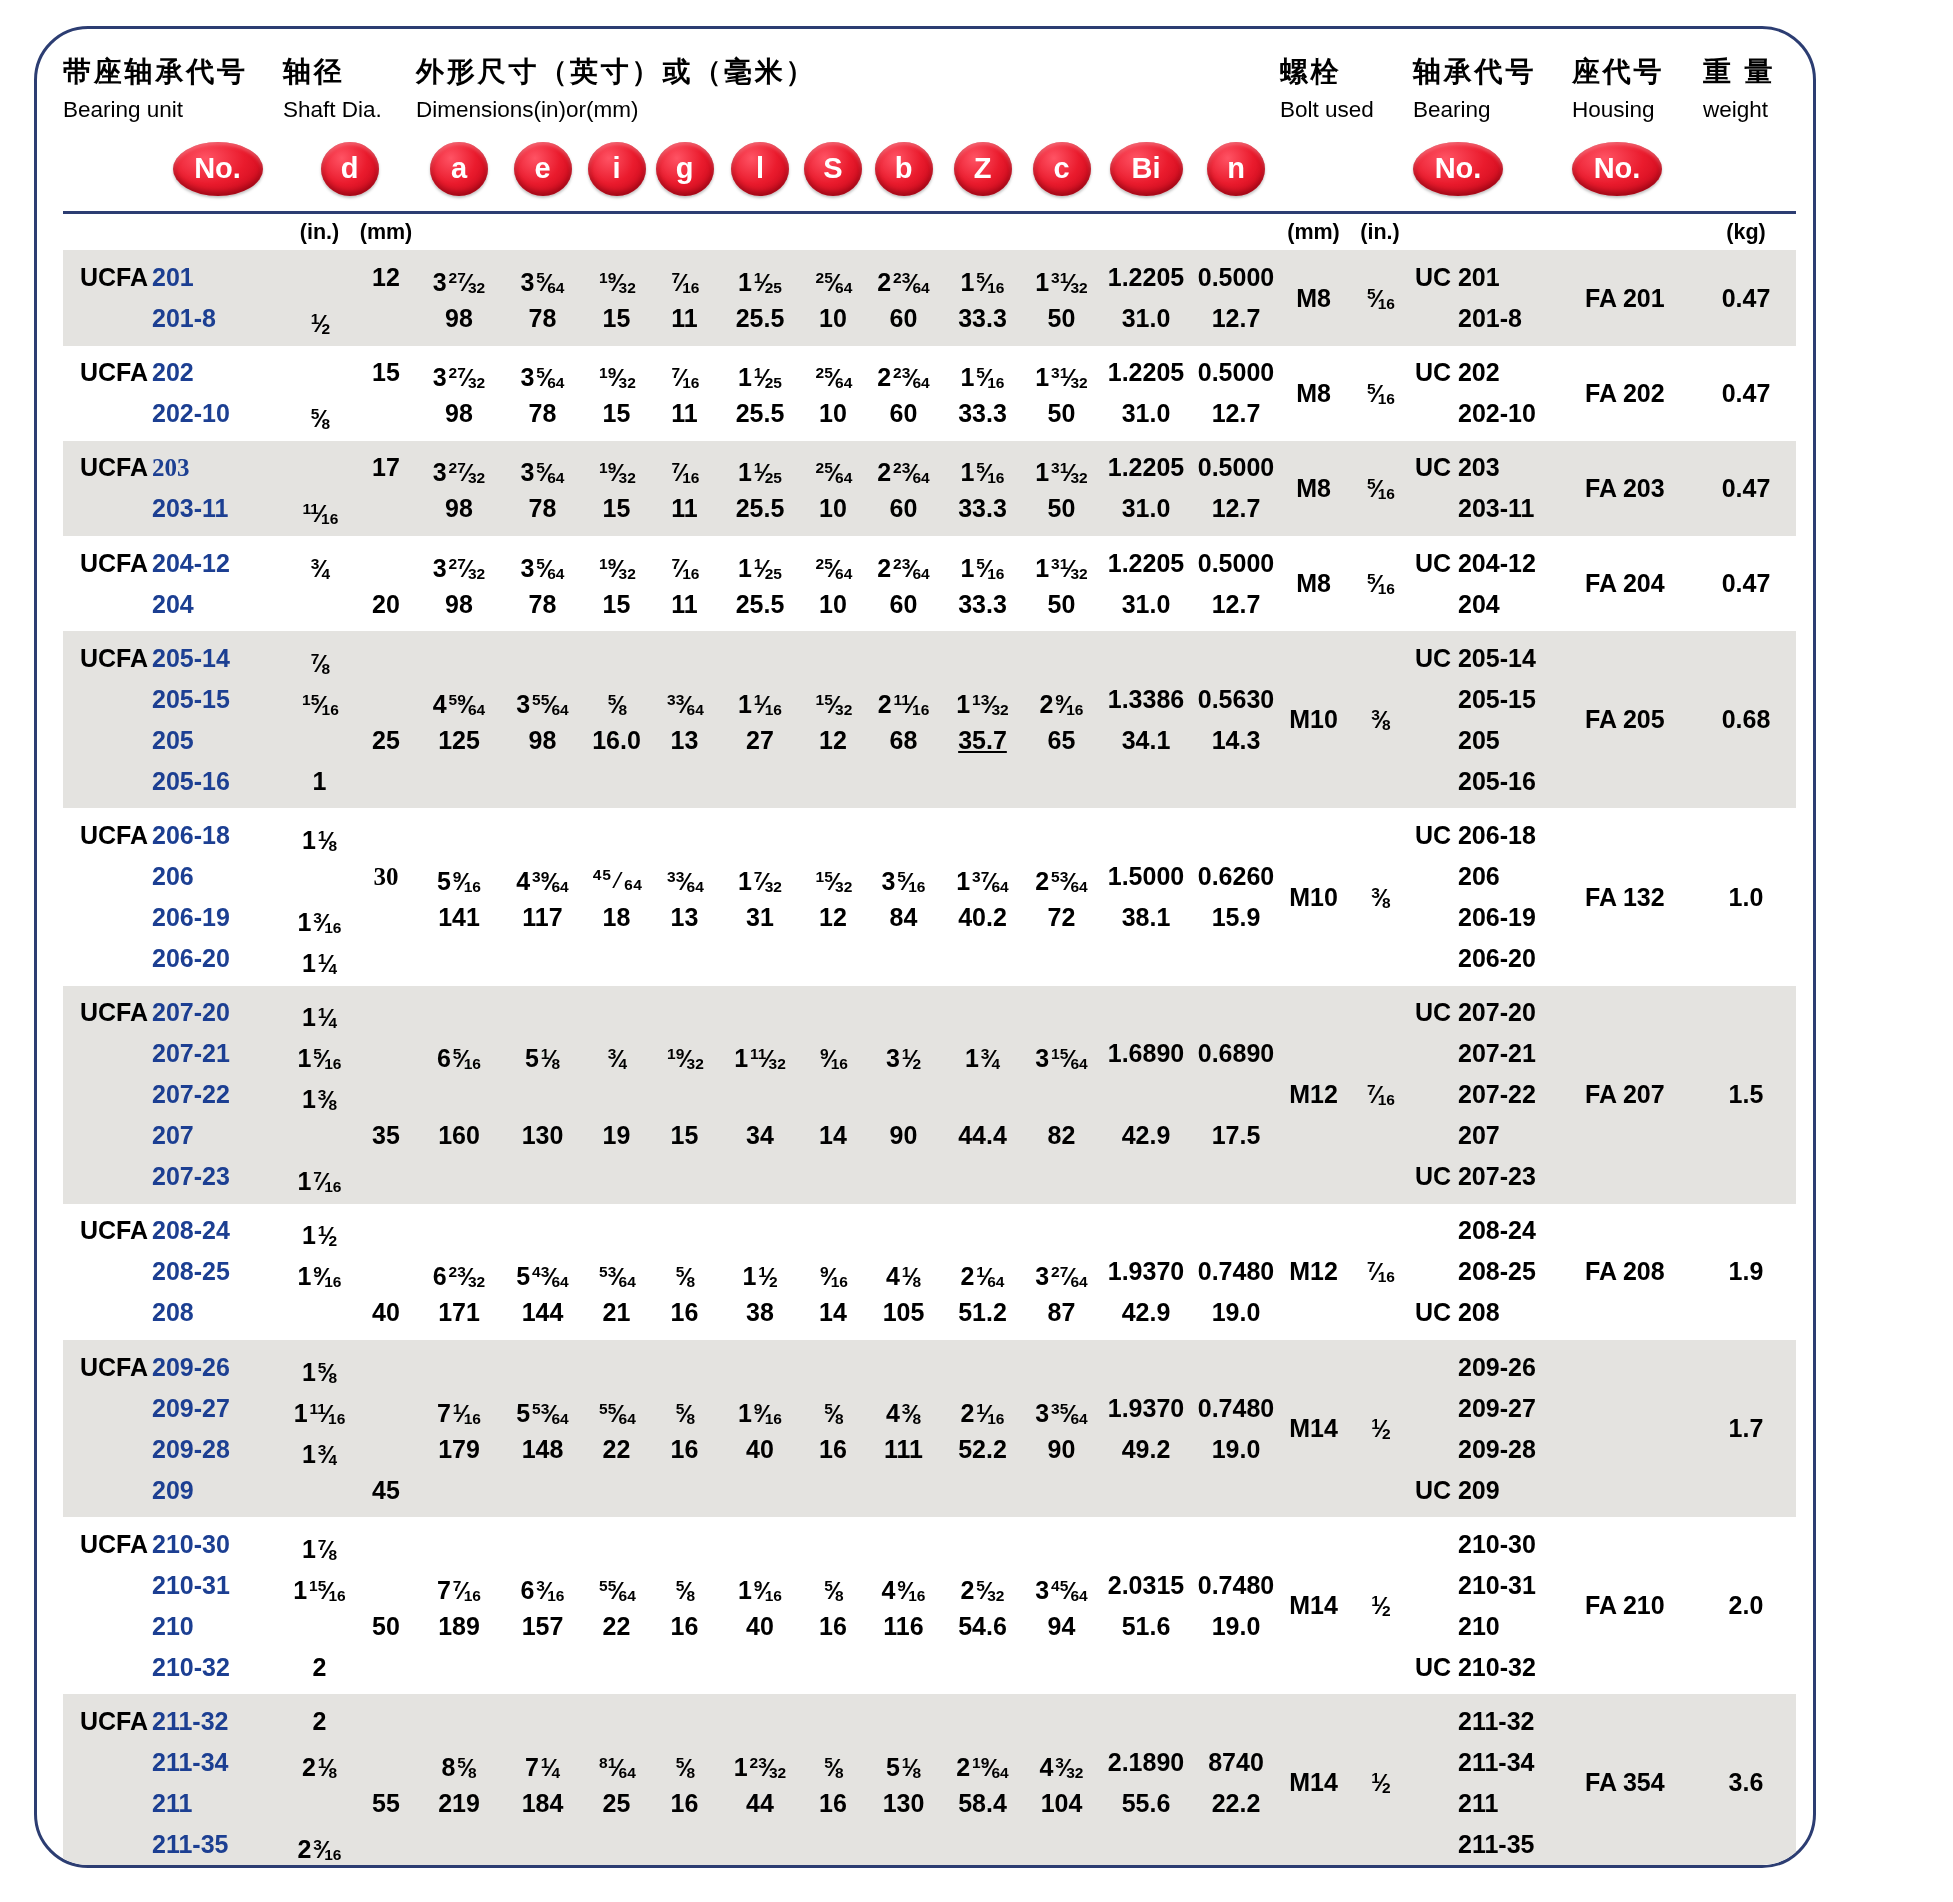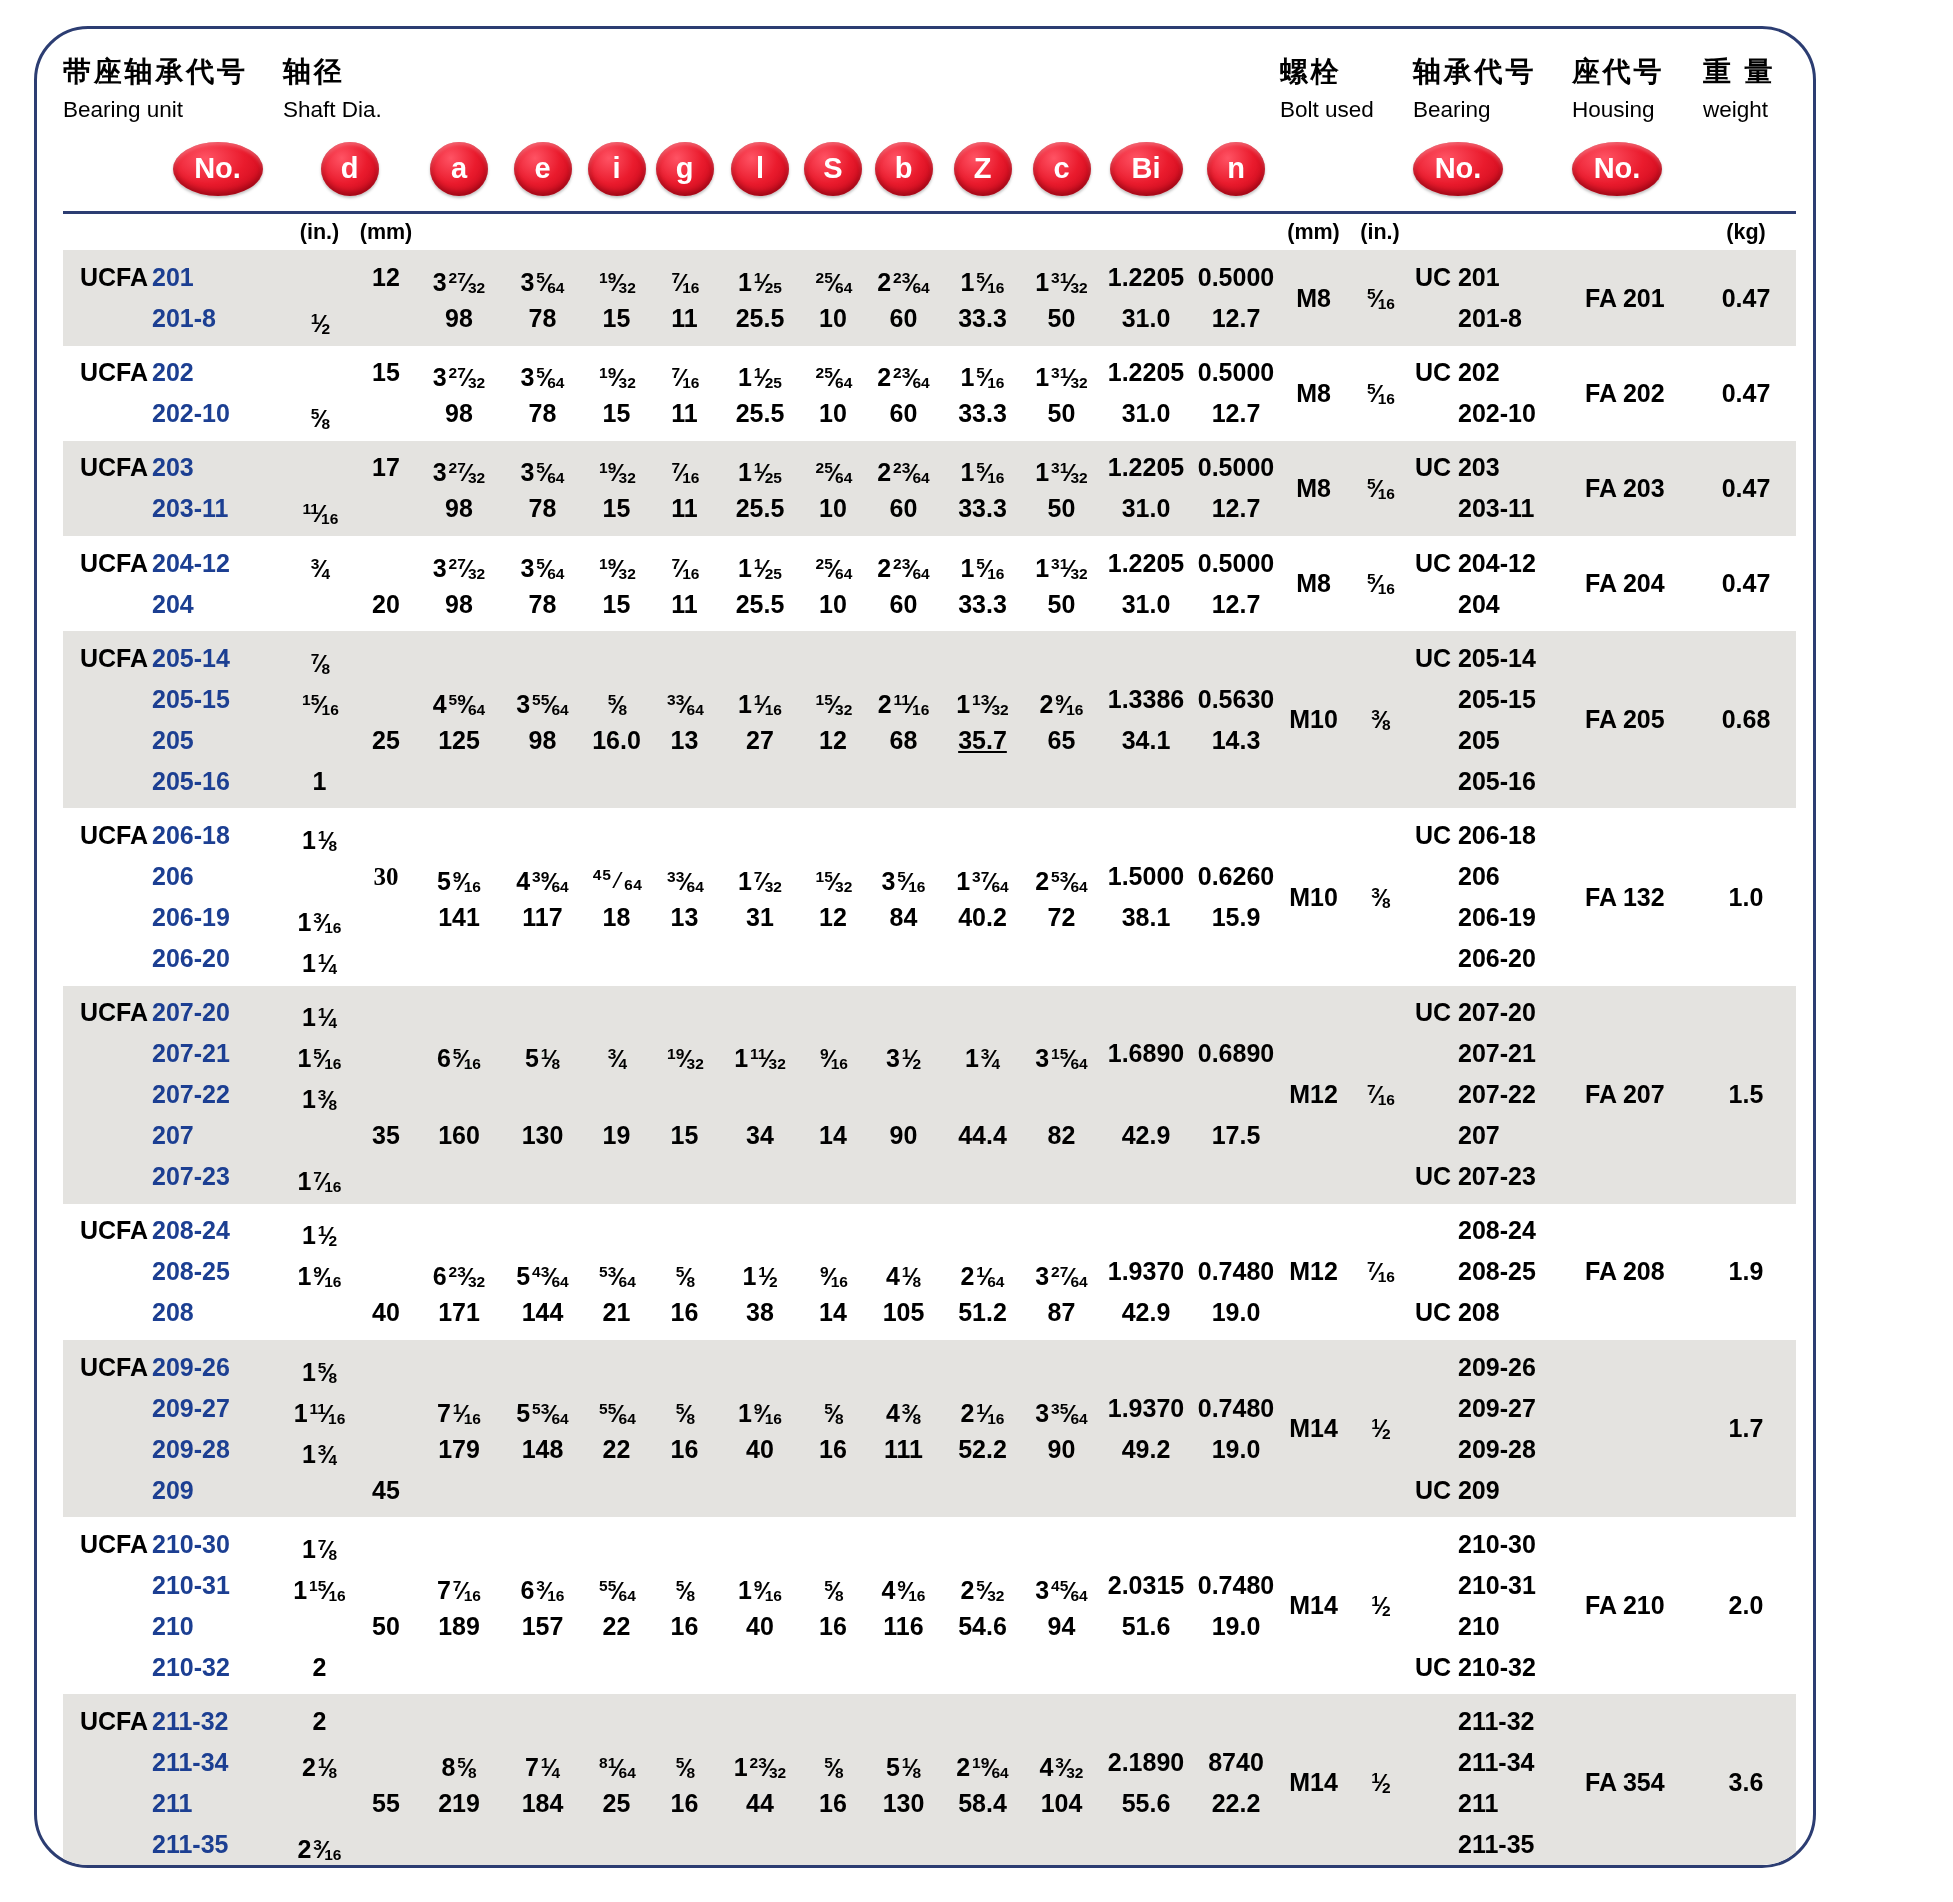--- a/index.html
+++ b/index.html
@@ -42,20 +42,24 @@
 
   <div class="grid">
     <div class="hcol" style="grid-column:1 / span 2">
       <div class="zh">带座轴承代号</div>
       <div class="en">Bearing unit</div>
     </div>
     <div class="hcol" style="grid-column:3 / span 2">
       <div class="zh">轴径</div>
       <div class="en">Shaft Dia.</div>
     </div>
+    <div class="hcol" style="grid-column:5 / span 11">
+      <div class="zh">外形尺寸（英寸）或（毫米）</div>
+      <div class="en">Dimensions(in)or(mm)</div>
+    </div>
     <div class="hcol" style="grid-column:16 / span 2">
       <div class="zh">螺栓</div>
       <div class="en">Bolt used</div>
     </div>
     <div class="hcol" style="grid-column:18">
       <div class="zh">轴承代号</div>
       <div class="en">Bearing</div>
     </div>
     <div class="hcol" style="grid-column:19">
       <div class="zh">座代号</div>
@@ -195,21 +199,21 @@
         <div class="cell bearing indent" style="grid-area: 2 / 18;">202-10</div>
         <div class="vctr" style="grid-area: 1 / 16 / -1;">M8</div>
         <div class="vctr" style="grid-area: 1 / 17 / -1;">
           <span class="fr"><sup>5</sup><span class="sl">⁄</span><sub>16</sub></span>
         </div>
         <div class="vctr housing" style="grid-area: 1 / 19 / -1;">FA 202</div>
         <div class="vctr" style="grid-area: 1 / 20 / -1;">0.47</div>
       </div>
       <div class="grid group shade" style="grid-template-rows: repeat(2, 41px);">
         <div class="cell ucfa" style="grid-area: 1 / 1;">UCFA</div>
-        <div class="cell no" style="grid-area: 1 / 2;">203</div>
+        <div class="cell no" style="grid-area: 1 / 2; font-family: Liberation Serif, serif;">203</div>
         <div class="cell ctr" style="grid-area: 1 / 4;">17</div>
         <div class="cell ctr" style="grid-area: 1 / 5;"><span>3</span><span class="fr"><sup>27</sup><span class="sl">⁄</span><sub>32</sub></span></div>
         <div class="cell ctr" style="grid-area: 1 / 6;"><span>3</span><span class="fr"><sup>5</sup><span class="sl">⁄</span><sub>64</sub></span></div>
         <div class="cell ctr" style="grid-area: 1 / 7;"><span class="fr"><sup>19</sup><span class="sl">⁄</span><sub>32</sub></span></div>
         <div class="cell ctr" style="grid-area: 1 / 8;"><span class="fr"><sup>7</sup><span class="sl">⁄</span><sub>16</sub></span></div>
         <div class="cell ctr" style="grid-area: 1 / 9;"><span>1</span><span class="fr"><sup>1</sup><span class="sl">⁄</span><sub>25</sub></span></div>
         <div class="cell ctr" style="grid-area: 1 / 10;"><span class="fr"><sup>25</sup><span class="sl">⁄</span><sub>64</sub></span></div>
         <div class="cell ctr" style="grid-area: 1 / 11;"><span>2</span><span class="fr"><sup>23</sup><span class="sl">⁄</span><sub>64</sub></span></div>
         <div class="cell ctr" style="grid-area: 1 / 12;"><span>1</span><span class="fr"><sup>5</sup><span class="sl">⁄</span><sub>16</sub></span></div>
         <div class="cell ctr" style="grid-area: 1 / 13;"><span>1</span><span class="fr"><sup>31</sup><span class="sl">⁄</span><sub>32</sub></span></div>

